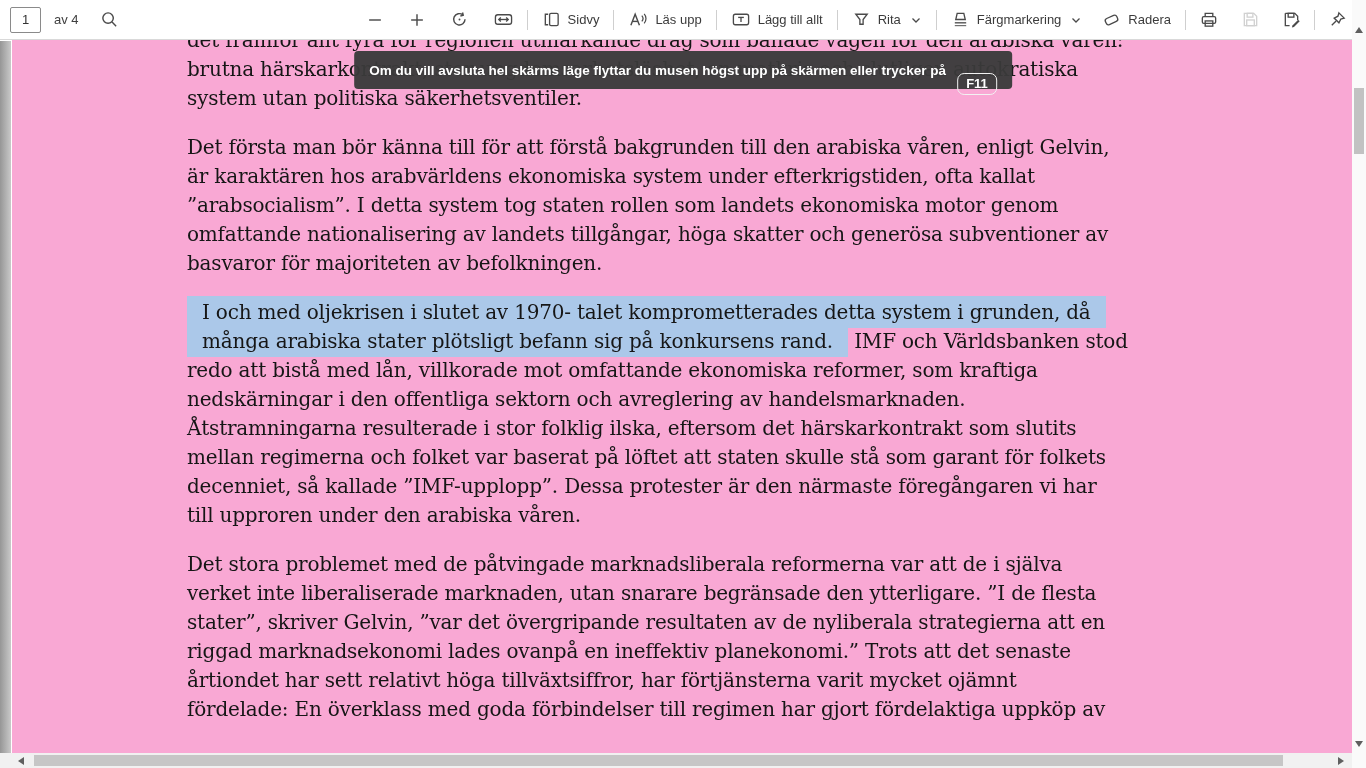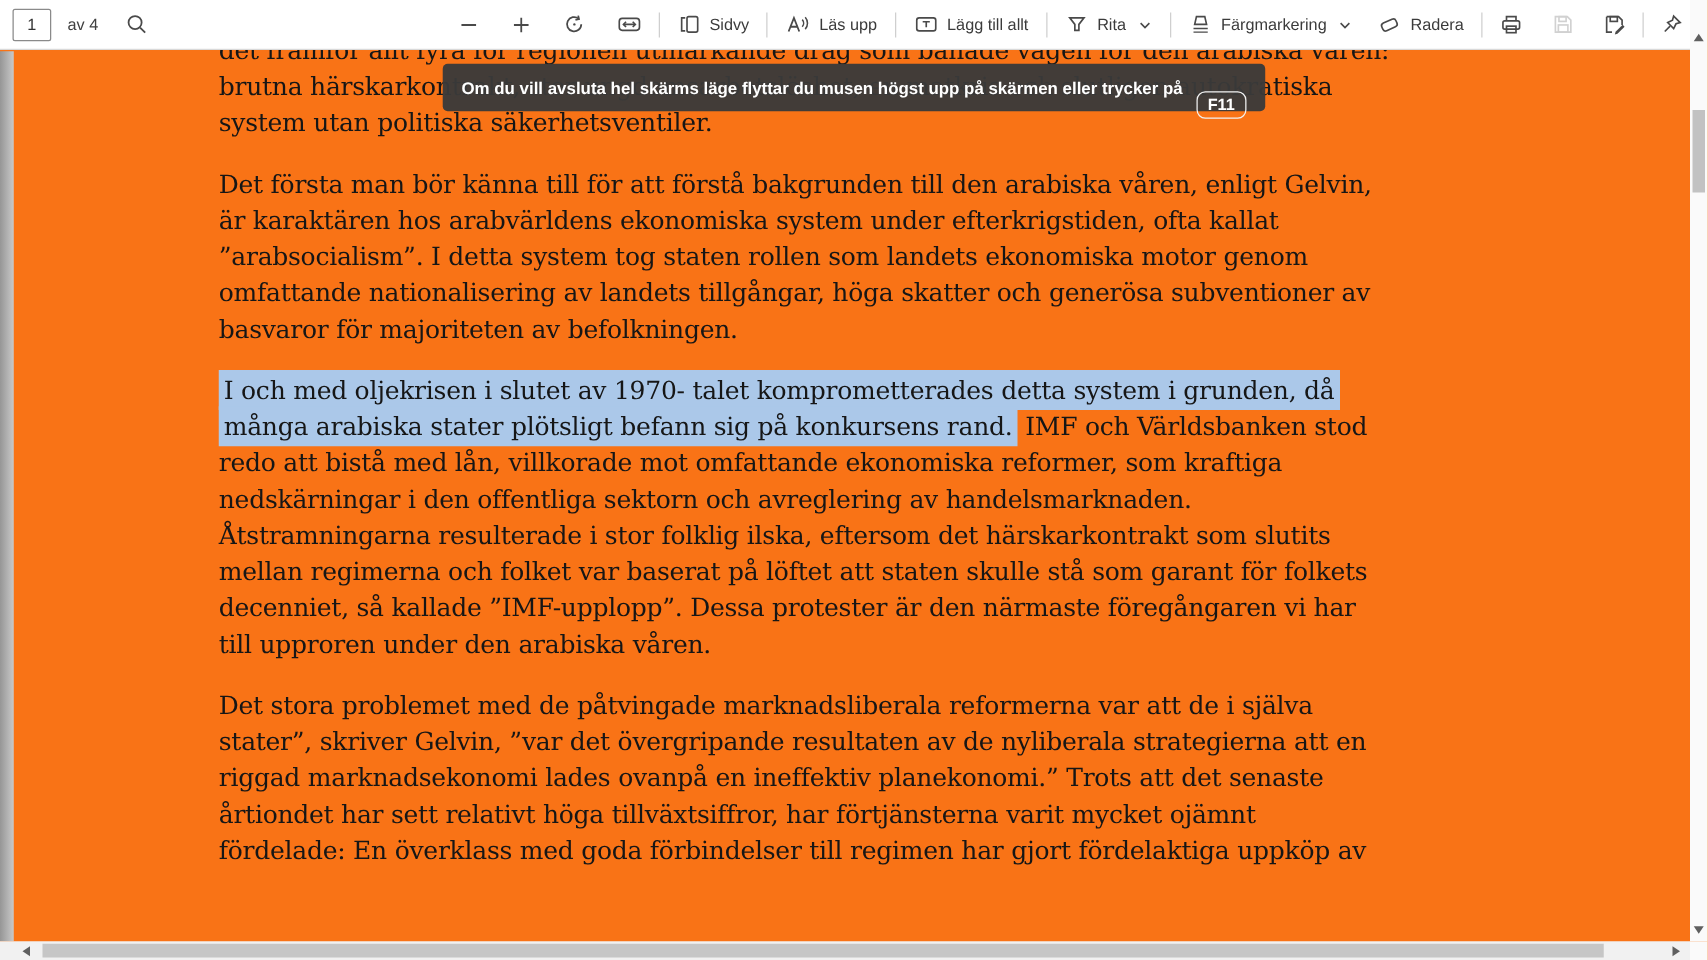--- a/index.html
+++ b/index.html
@@ -37,29 +37,29 @@
     height:38px; display:flex; align-items:center; gap:11px; padding:0 15px;
     background:rgba(58,58,58,0.96); border-radius:4px; z-index:20;
     color:#fff; font-size:13.5px; font-weight:700; white-space:nowrap;
   }
   .keycap {
     border:1.6px solid #f2f2f2; border-radius:7px; padding:2px 8px 3px 8px;
     font-size:13px; font-weight:700;margin-top:27px;
   }
 
   
-  .doc-area { position:absolute; inset:0; background:#f97316; z-index:1; }
+  .doc-area { position:absolute; inset:0; background:#f9a8d4; z-index:1;margin-left:12px; }
   .doc-text {
     position:absolute; left:175px; top:26px;
     font-family:"DejaVu Serif","Liberation Serif",serif;
     font-size:20px; color:#161616; letter-spacing:-0.2px;
   }
   .para { margin-bottom:20px; }
   .line { height:29px; line-height:29px; white-space:nowrap; }
-  .hl { background:var(--hl,#abc8e9); padding:4px 4px; }
+  .hl { background:var(--hl,#abc8e9); padding:4px 15px; }
 
   
   .left-strip {
     position:absolute; left:0; top:41px; width:11px; height:712px;
     background:linear-gradient(to right,#969696,#c9c9c9); z-index:6;
   }
 
   
   .vscroll {
     position:absolute; right:0; top:0; width:14px; height:753px;
@@ -100,20 +100,21 @@
         <div class="line"><span class="hl">många arabiska stater plötsligt befann sig på konkursens rand.</span><span> IMF och Världsbanken stod</span></div>
         <div class="line"><span>redo att bistå med lån, villkorade mot omfattande ekonomiska reformer, som kraftiga</span></div>
         <div class="line"><span>nedskärningar i den offentliga sektorn och avreglering av handelsmarknaden.</span></div>
         <div class="line"><span>Åtstramningarna resulterade i stor folklig ilska, eftersom det härskarkontrakt som slutits</span></div>
         <div class="line"><span>mellan regimerna och folket var baserat på löftet att staten skulle stå som garant för folkets</span></div>
         <div class="line"><span>decenniet, så kallade ”IMF-upplopp”. Dessa protester är den närmaste föregångaren vi har</span></div>
         <div class="line"><span>till upproren under den arabiska våren.</span></div>
       </div>
       <div class="para">
         <div class="line"><span>Det stora problemet med de påtvingade marknadsliberala reformerna var att de i själva</span></div>
+        <div class="line"><span>verket inte liberaliserade marknaden, utan snarare begränsade den ytterligare. ”I de flesta</span></div>
         <div class="line"><span>stater”, skriver Gelvin, ”var det övergripande resultaten av de nyliberala strategierna att en</span></div>
         <div class="line"><span>riggad marknadsekonomi lades ovanpå en ineffektiv planekonomi.” Trots att det senaste</span></div>
         <div class="line"><span>årtiondet har sett relativt höga tillväxtsiffror, har förtjänsterna varit mycket ojämnt</span></div>
         <div class="line"><span>fördelade: En överklass med goda förbindelser till regimen har gjort fördelaktiga uppköp av</span></div>
       </div>
     </div>
 </div>
 
 <div class="left-strip"></div>
 

